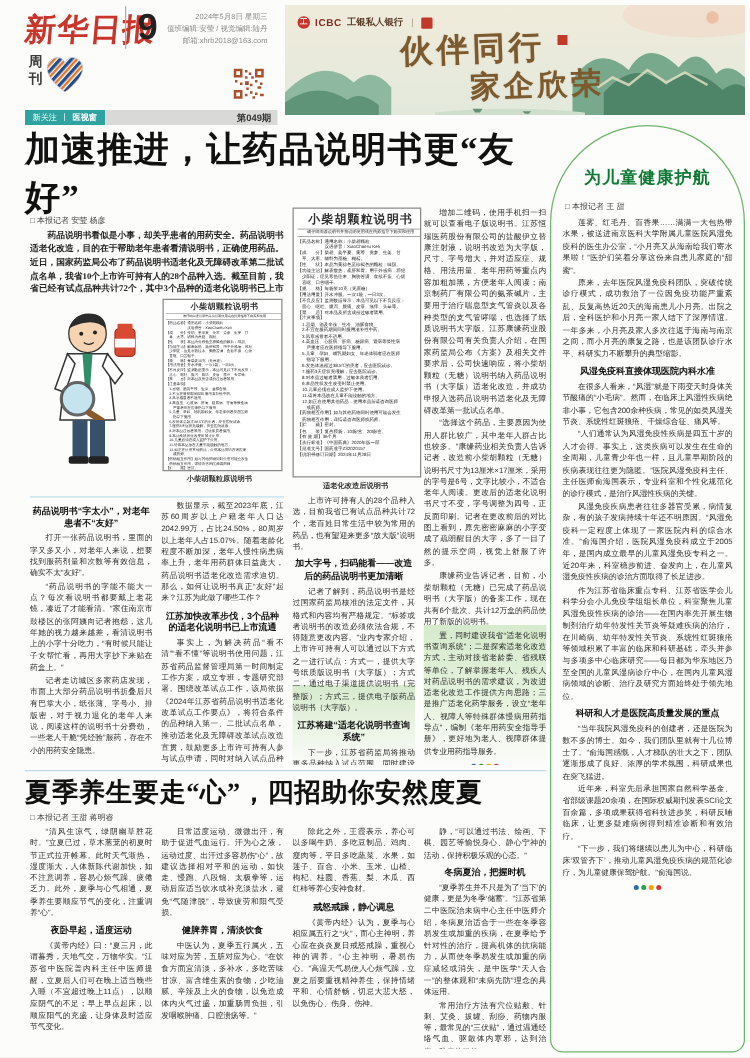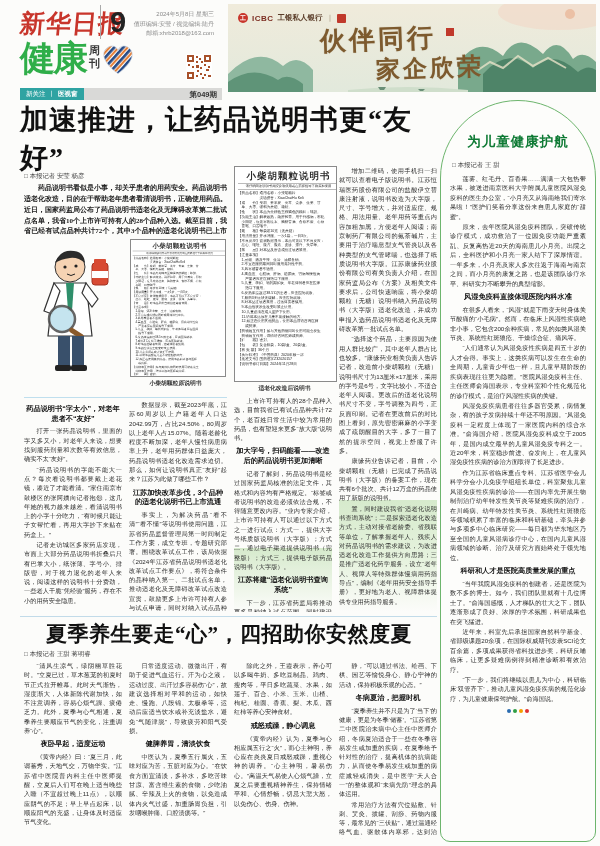--- a/index.html
+++ b/index.html
@@ -98,21 +98,21 @@
   
   .right-box{left:440px;top:100px;width:156px;height:742px;box-sizing:border-box;
     border:1.5px solid var(--box_green);border-radius:78px 78px 10px 10px;background:#fdfdfb;
     padding:30px 9px 8px 9px;overflow:hidden;}
   .rb-title{text-align:center;font-family:"Liberation Serif",serif;font-weight:900;
     font-size:13.5px;color:var(--box_green_title);line-height:1.7;letter-spacing:1px;}
   .rb-byline{text-align:left;margin:7px 0 4px 2px;}
   .rb-flow{font-size:6.2px;line-height:1.52;text-align:justify;}
 
   
-  .b-headline{left:20px;top:620px;width:418px;text-align:center;font-family:"Liberation Serif",serif;
+  .b-headline{left:20px;top:620px;width:418px;text-align:left;font-family:"Liberation Serif",serif;
     font-weight:900;font-size:21px;color:#111;letter-spacing:.5px;}
   .byline-bottom{left:24px;top:650px;}
   .b1{left:24px;top:661px;width:98px;height:178px;}
   .b2{left:129px;top:661px;width:98px;height:178px;}
   .b3{left:234px;top:661px;width:98px;height:178px;}
   .b4{left:339px;top:661px;width:98px;height:178px;}
 </style>
 </head>
 <body>
 
@@ -120,21 +120,20 @@
 
   <div class="abs paper-title">新华日报</div>
   <div class="abs page-num">9</div>
   <div class="abs date-block">
     <div>2024年5月8日 星期三</div>
     <div>值班编辑:安莹 / 视觉编辑:陆丹</div>
     <div>邮箱:xhrb2018@163.com</div>
   </div>
 
   <div class="abs section-logo">
-    <span class="logo-big">健康</span>
     <span class="logo-small">周刊</span>
     <span class="heart">
       <svg width="38" height="34" viewBox="0 0 34 30">
         <defs>
           <pattern id="hstripe" width="6" height="6" patternUnits="userSpaceOnUse" patternTransform="rotate(42)">
             <rect width="6" height="6" fill="#fff"></rect>
             <rect x="0" width="2.4" height="6" fill="#274b86"></rect>
             <rect x="3.2" width="1.8" height="6" fill="#e2762a"></rect>
           </pattern>
         </defs>

